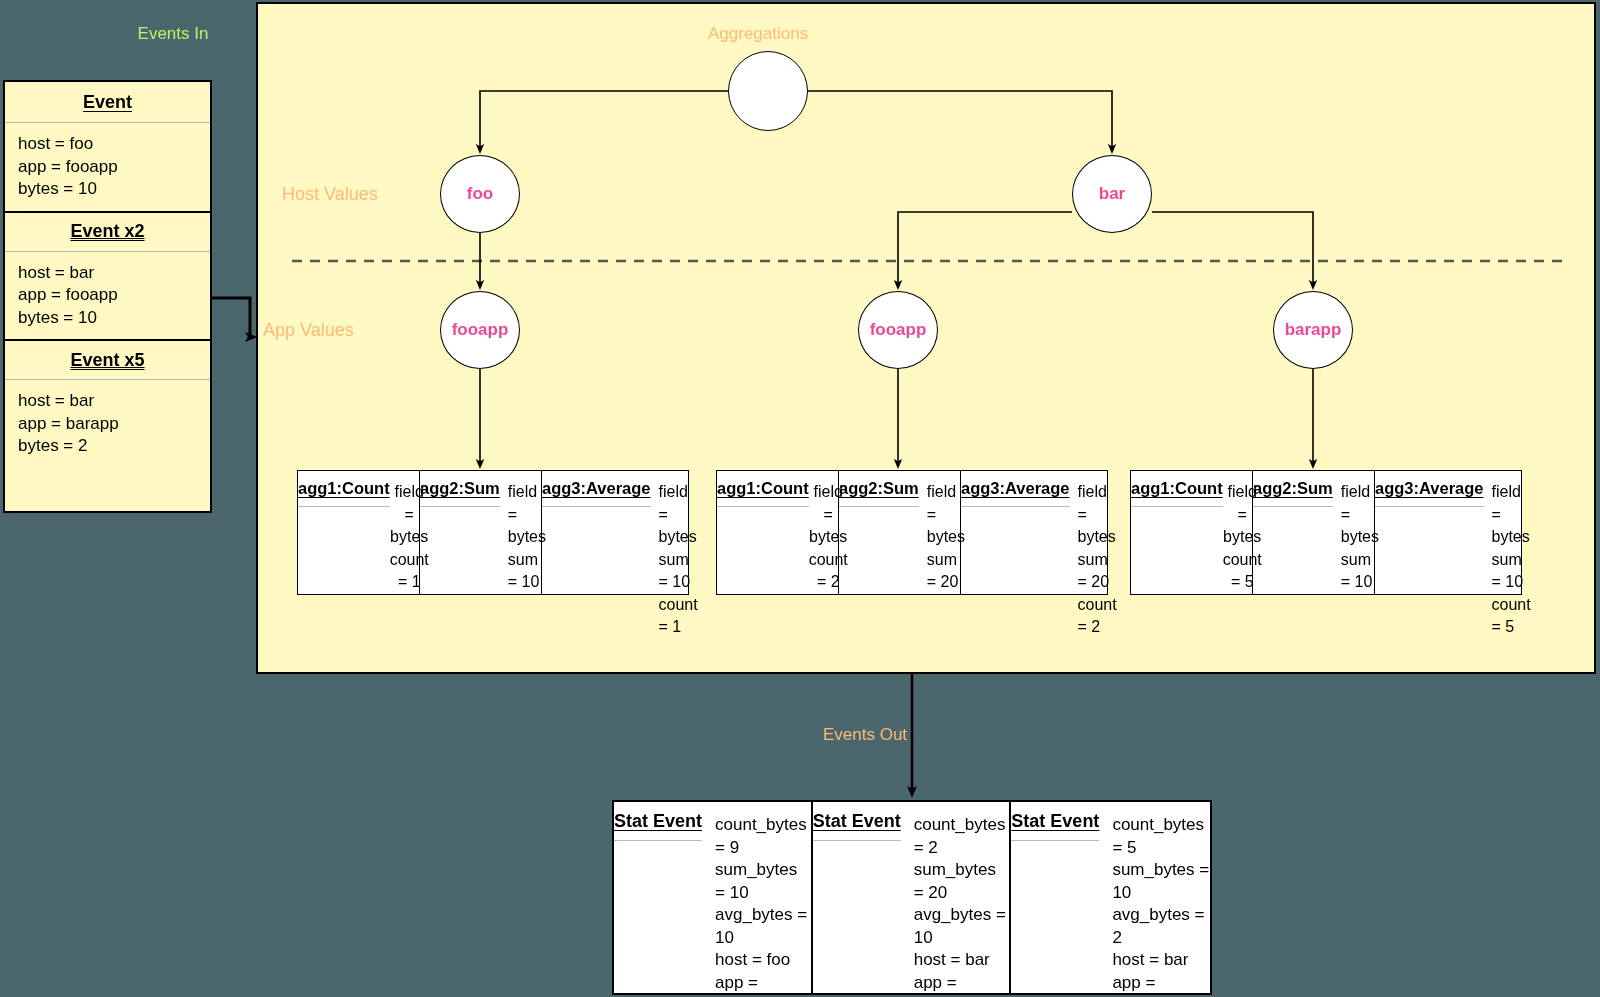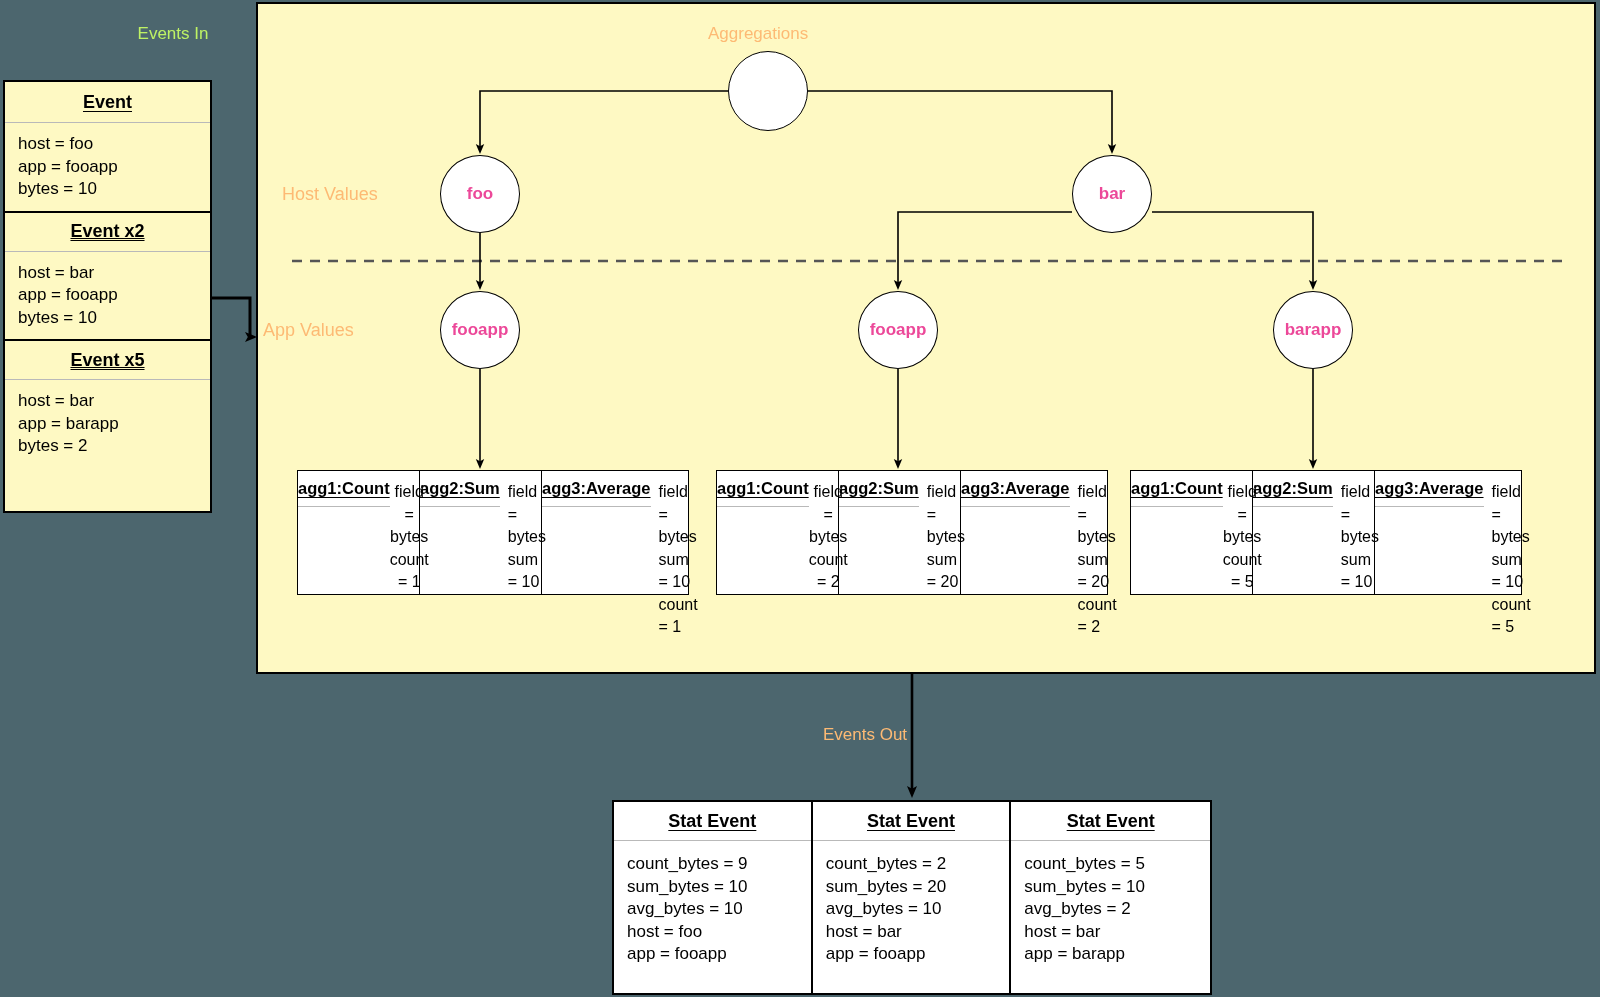--- a/index.html
+++ b/index.html
@@ -120,21 +120,21 @@
     left:612px; top:800px; width:600px; height:195px;
     display:flex;
     border:2px solid #000;
     background:#fff;
     box-sizing:border-box;
   }
   .stat-col{
     width:200px;
     border-right:2px solid #000;
     box-sizing:border-box;
-    display:flex;flex-direction:column;
+    display:flex;flex-direction:row;
   }
   .stat-col:last-child{border-right:none;}
   .stat-head{
     height:39px;
     display:flex;align-items:center;justify-content:center;
     border-bottom:1px solid #b9b9b9;
     box-sizing:border-box;
   }
   .stat-head span{
     font-weight:bold;font-size:18px;

